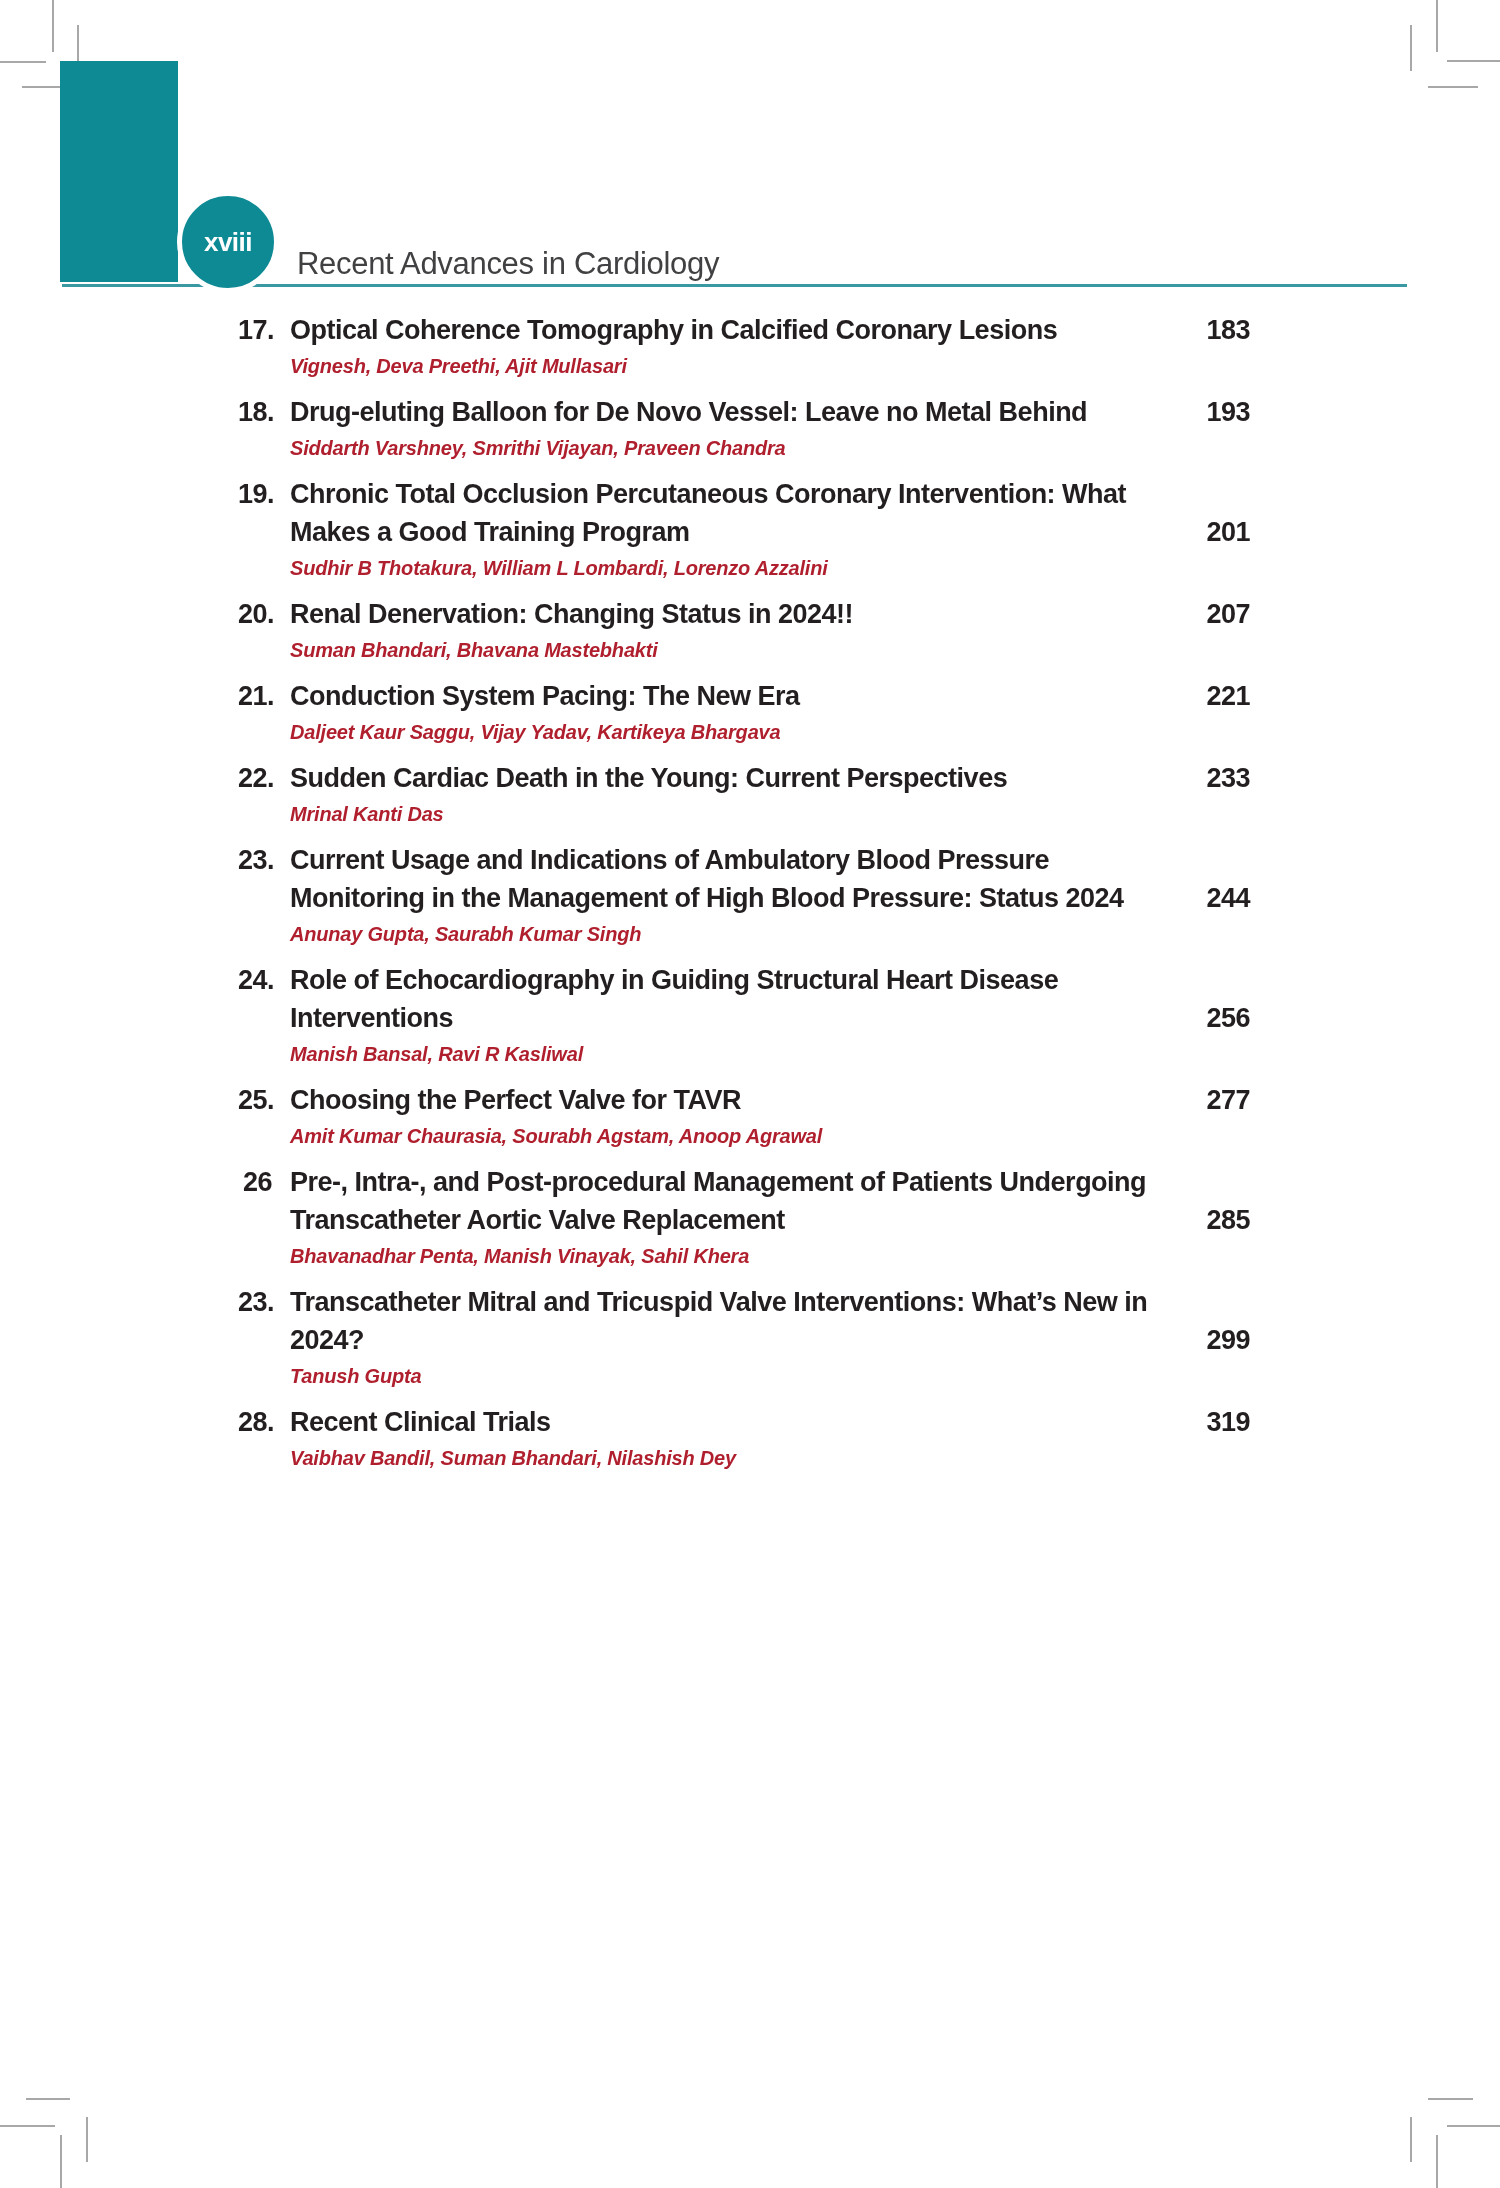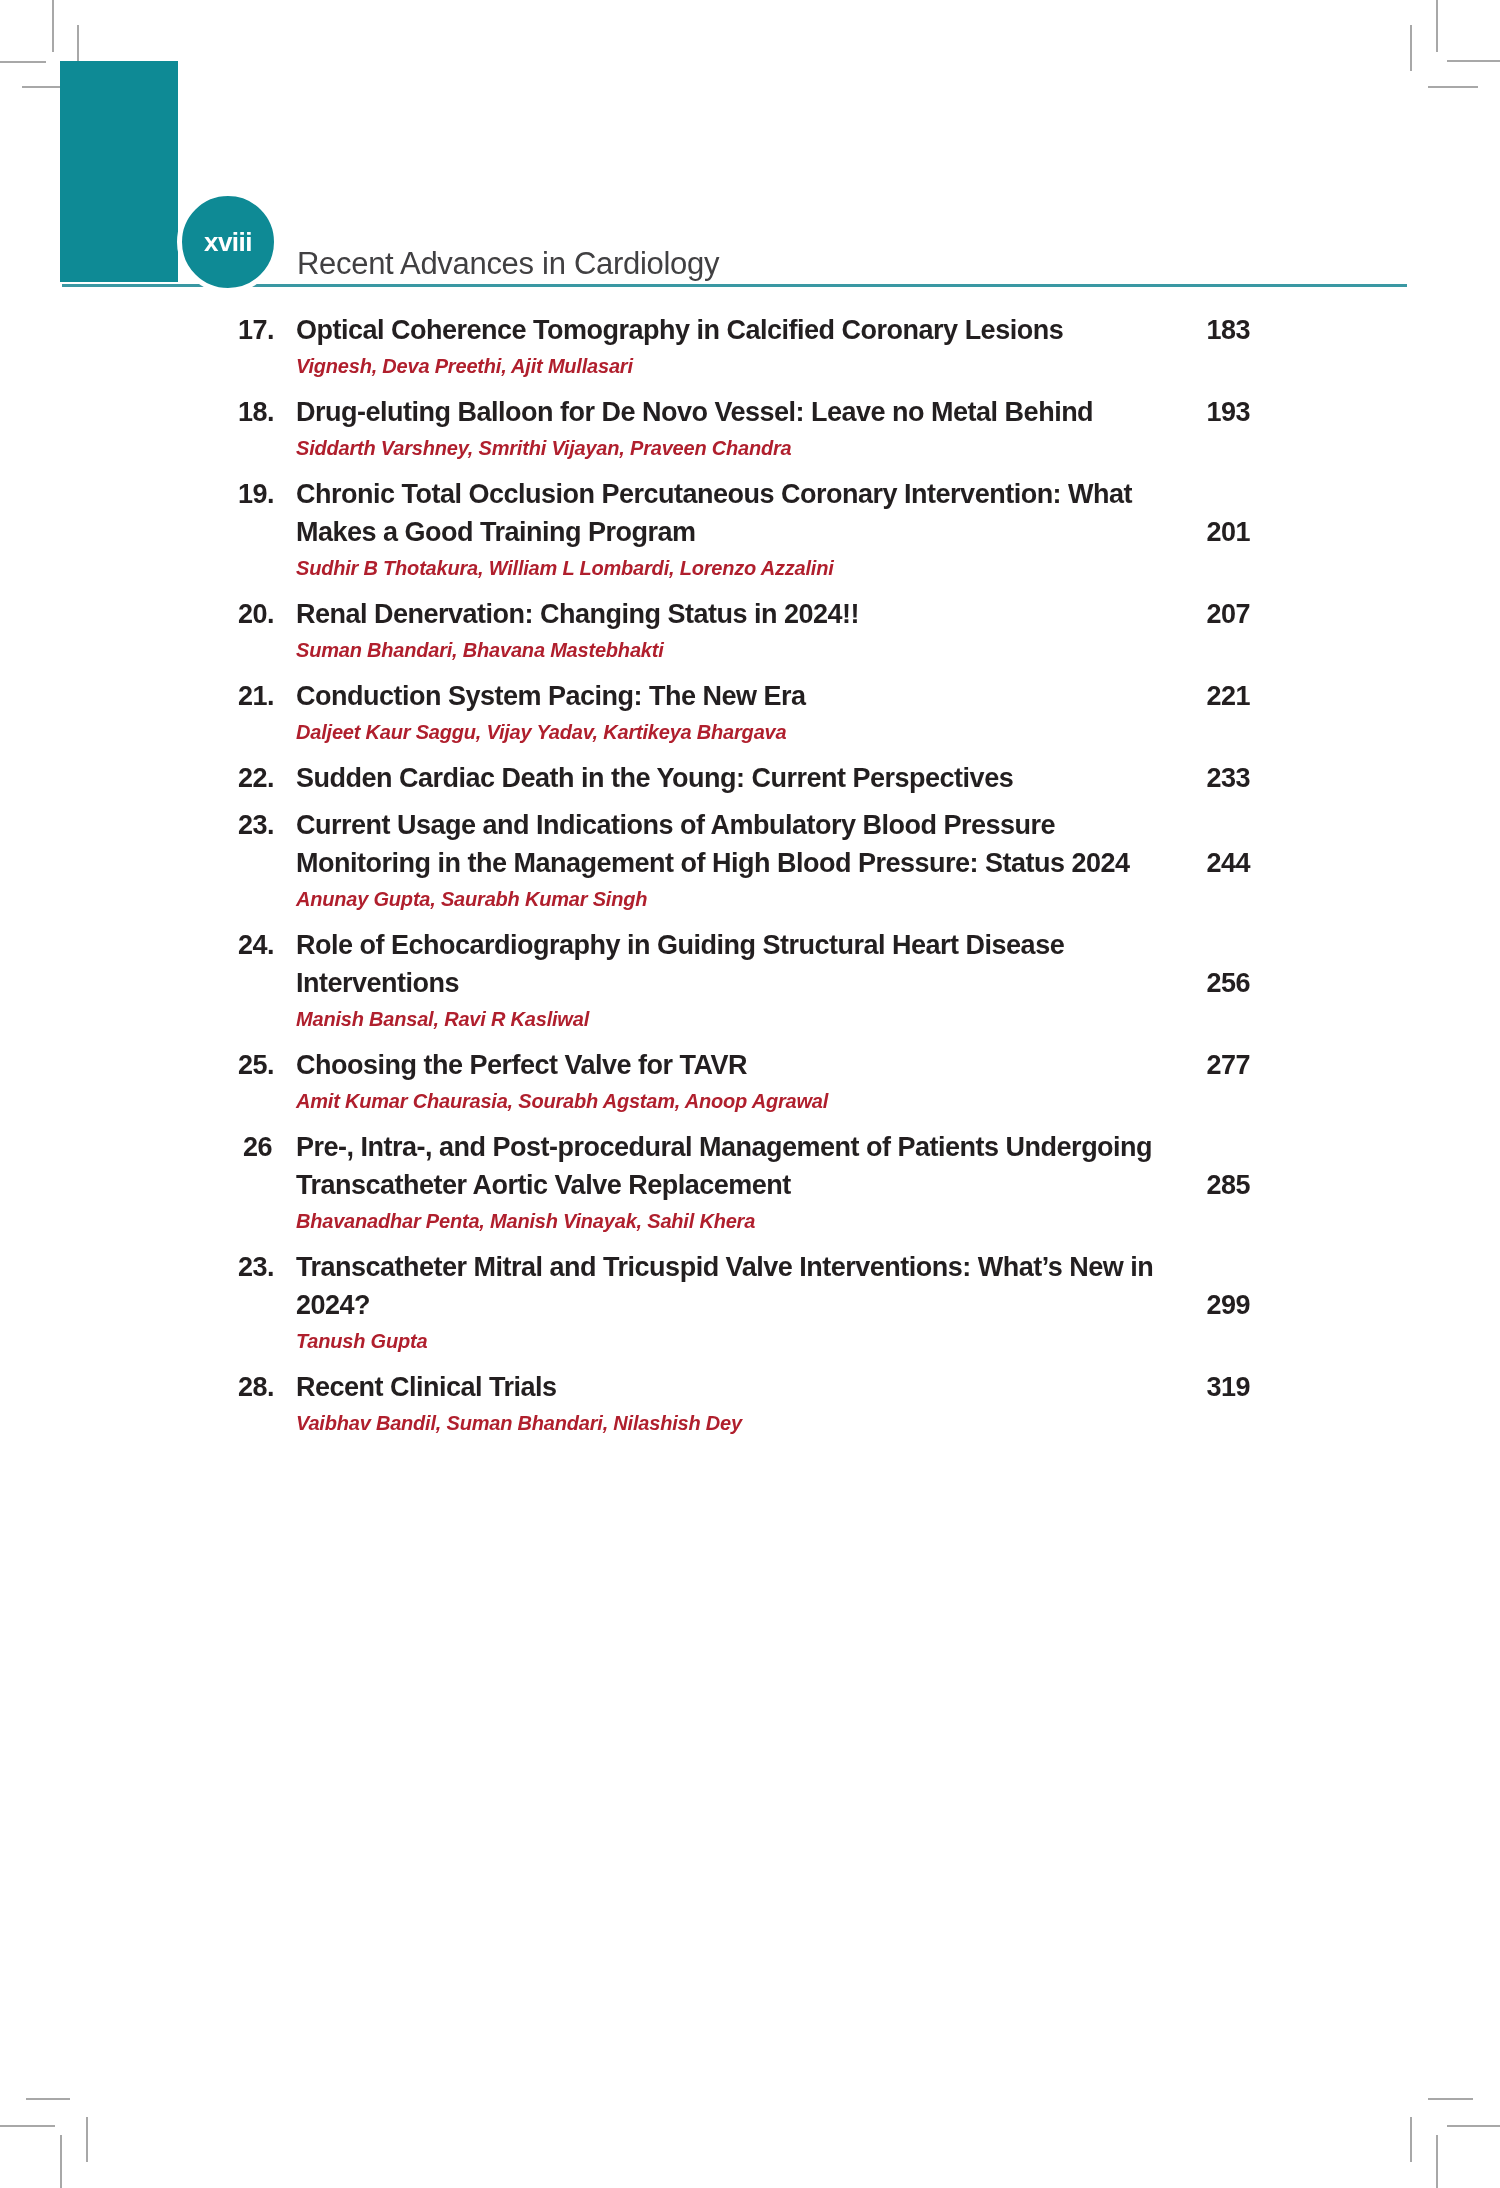--- a/index.html
+++ b/index.html
@@ -40,21 +40,21 @@
   .running-head {
     position:absolute; left:297px; top:246px; z-index:1;
     font-size:31px; color:var(--head); letter-spacing:-0.3px;
   }
 
   
   .toc { position:absolute; left:238px; top:311px; width:1012px; }
   .entry {
     display:grid;
     grid-template-columns:34px 1fr 56px;
-    column-gap:24px;
+    column-gap:18px;
     margin-bottom:9px;
   }
   .num, .title, .pg {
     font-weight:bold; font-size:27px; line-height:38px;
     color:var(--title); letter-spacing:-0.5px;
   }
   .num { text-align:right; grid-column:1; grid-row:1; }
   .title { grid-column:2; grid-row:1; }
   .pg { text-align:right; align-self:end; grid-column:3; grid-row:1; }
   .authors {
@@ -127,20 +127,21 @@
     <span class="num">21.</span>
     <span class="title">Conduction System Pacing: The New Era</span>
     <span class="pg">221</span>
     <span class="authors">Daljeet Kaur Saggu, Vijay Yadav, Kartikeya Bhargava</span>
   </div>
 
   <div class="entry">
     <span class="num">22.</span>
     <span class="title">Sudden Cardiac Death in the Young: Current Perspectives</span>
     <span class="pg">233</span>
+    <span class="authors">Mrinal Kanti Das</span>
   </div>
 
   <div class="entry">
     <span class="num">23.</span>
     <span class="title">Current Usage and Indications of Ambulatory Blood Pressure Monitoring in the Management of High Blood Pressure: Status 2024</span>
     <span class="pg">244</span>
     <span class="authors">Anunay Gupta, Saurabh Kumar Singh</span>
   </div>
 
   <div class="entry">

